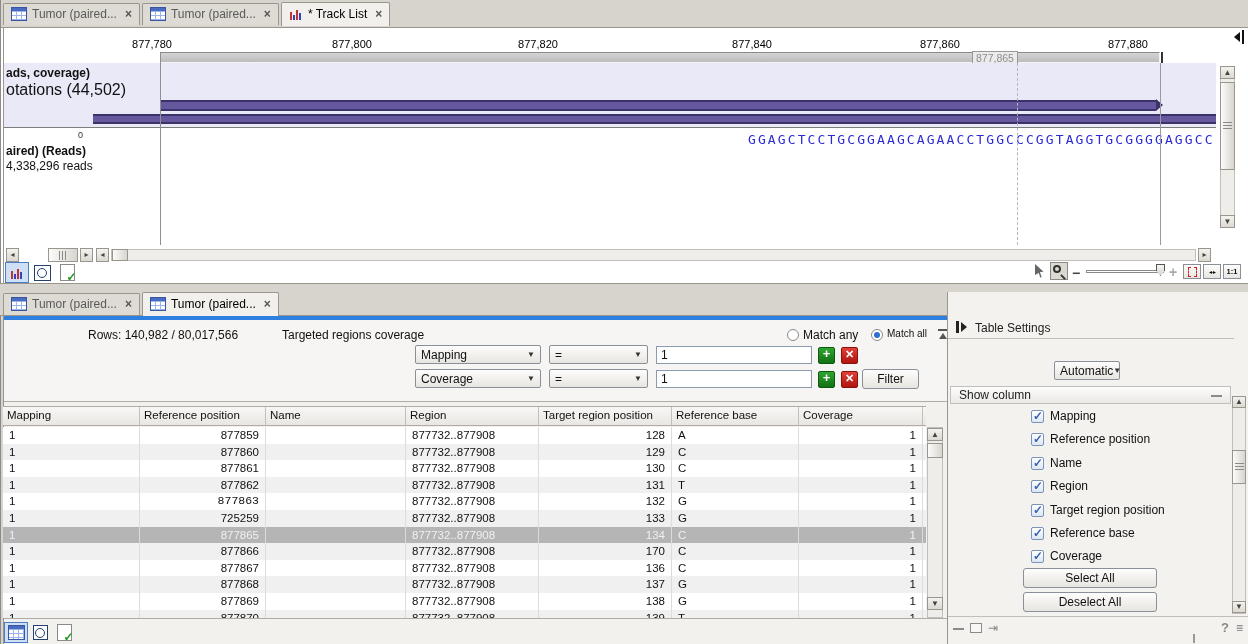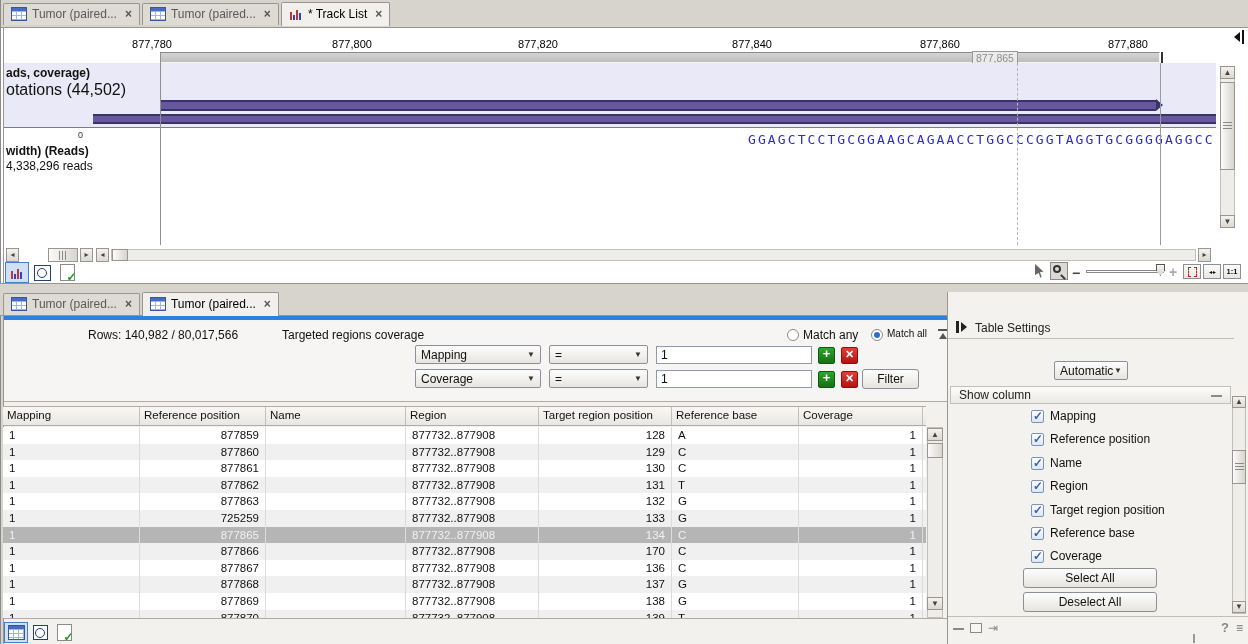--- a/index.html
+++ b/index.html
@@ -115,21 +115,21 @@
 
   <div class="abs" style="left:4px;top:63px;width:1212px;height:64px;background:#e9e9f8;"></div>
   <div class="abs" style="left:6px;top:66px;font-size:12px;font-weight:bold;color:#111;">ads, coverage)</div>
   <div class="abs" style="left:6px;top:81px;font-size:16px;color:#111;">otations (44,502)</div>
   <div class="pbar" style="left:160px;top:100px;width:996px;height:11px;"></div>
   <div class="abs" style="left:1156px;top:99px;width:0;height:0;border-top:6px solid transparent;border-bottom:6px solid transparent;border-left:7px solid #3a3268;"></div>
   <div class="pbar" style="left:93px;top:114px;width:1123px;height:10px;"></div>
   <div class="abs" style="left:4px;top:127px;width:1212px;height:1px;background:#7d7d7d;"></div>
 
   <div class="abs" style="left:61px;top:130px;width:22px;text-align:right;font-size:9px;color:#333;">0</div>
-  <div class="abs" style="left:6px;top:144px;font-size:12px;font-weight:bold;color:#111;">width) (Reads)</div>
+  <div class="abs" style="left:6px;top:144px;font-size:12px;font-weight:bold;color:#111;">aired) (Reads)</div>
   <div class="abs" style="left:6px;top:159px;font-size:12px;color:#111;">4,338,296 reads</div>
   <div class="abs" style="left:748px;top:132px;width:470px;height:16px;overflow:hidden;font-family:'DejaVu Sans Mono',monospace;font-size:13px;letter-spacing:2.1px;color:#2b2bd6;white-space:nowrap;">GGAGCTCCTGCGGAAGCAGAACCTGGCCCGGTAGGTGCGGGGAGGCC</div>
 
   <div class="abs" style="left:160px;top:52px;width:1px;height:193px;background:#8f8f8f;"></div>
   <div class="abs" style="left:1160px;top:63px;width:1px;height:182px;background:#9a9a9a;"></div>
   <div class="abs" style="left:1017px;top:63px;width:0;height:182px;border-left:1px dashed #b5b5b5;"></div>
 
   <div class="strack" style="left:1220px;top:66px;width:15px;height:162px;"></div>
   <div class="sbtn" style="left:1220px;top:66px;width:15px;height:13px;">▲</div>
   <div class="sthumb" style="left:1220px;top:82px;width:15px;height:88px;">
@@ -274,21 +274,21 @@
         <div class="td" style="width: 137px; text-align: left;">1</div>
         <div class="td" style="width: 126px; text-align: right;">877862</div>
         <div class="td" style="width: 140px; text-align: left;"></div>
         <div class="td" style="width: 133px; text-align: left;">877732..877908</div>
         <div class="td" style="width: 133px; text-align: right;">131</div>
         <div class="td" style="width: 127px; text-align: left;">T</div>
         <div class="td" style="width: 124px; text-align: right;">1</div>
       </div>
       <div class="trow">
         <div class="td" style="width: 137px; text-align: left;">1</div>
-        <div class="td" style="width: 126px; text-align: right;">877863</div>
+        <div class="td" style="width: 126px; text-align: right; font-family: Liberation Mono, monospace;">877863</div>
         <div class="td" style="width: 140px; text-align: left;"></div>
         <div class="td" style="width: 133px; text-align: left;">877732..877908</div>
         <div class="td" style="width: 133px; text-align: right;">132</div>
         <div class="td" style="width: 127px; text-align: left;">G</div>
         <div class="td" style="width: 124px; text-align: right;">1</div>
       </div>
       <div class="trow alt">
         <div class="td" style="width: 137px; text-align: left;">1</div>
         <div class="td" style="width: 126px; text-align: right;">725259</div>
         <div class="td" style="width: 140px; text-align: left;"></div>
@@ -372,21 +372,21 @@
   <div class="abs" style="left:947px;top:292px;width:1px;height:352px;background:#9a968e;"></div>
   <div class="abs" style="left:948px;top:292px;width:300px;height:352px;background:#f3f2ef;"></div>
 
   <div class="abs" style="left:956px;top:321px;width:12px;height:13px;">
     <span class="abs" style="left:0;top:0;width:3px;height:12px;background:#222;"></span>
     <span class="abs" style="left:5px;top:1px;width:0;height:0;border-top:5px solid transparent;border-bottom:5px solid transparent;border-left:6px solid #222;"></span>
   </div>
   <div class="abs" style="left:975px;top:321px;font-size:12px;color:#222;">Table Settings</div>
   <div class="abs" style="left:948px;top:338px;width:286px;height:1px;background:#c2bfb8;"></div>
 
-  <div class="btn dd" style="position:absolute;left:1054px;top:361px;width:74px;height:19px;">
+  <div class="btn dd" style="position:absolute;left:1054px;top:361px;width:66px;height:19px;">
     <span>Automatic</span>
       <span class="caret">▼</span>
   </div>
 
   <div class="section-h" style="top:386px;">
     <span>Show column</span>
     <span class="section-min" style="right:8px;top:8px;"></span>
   </div>
   <div id="cblist">
       <div class="cb" style="left: 1031px; top: 410px;"></div>

